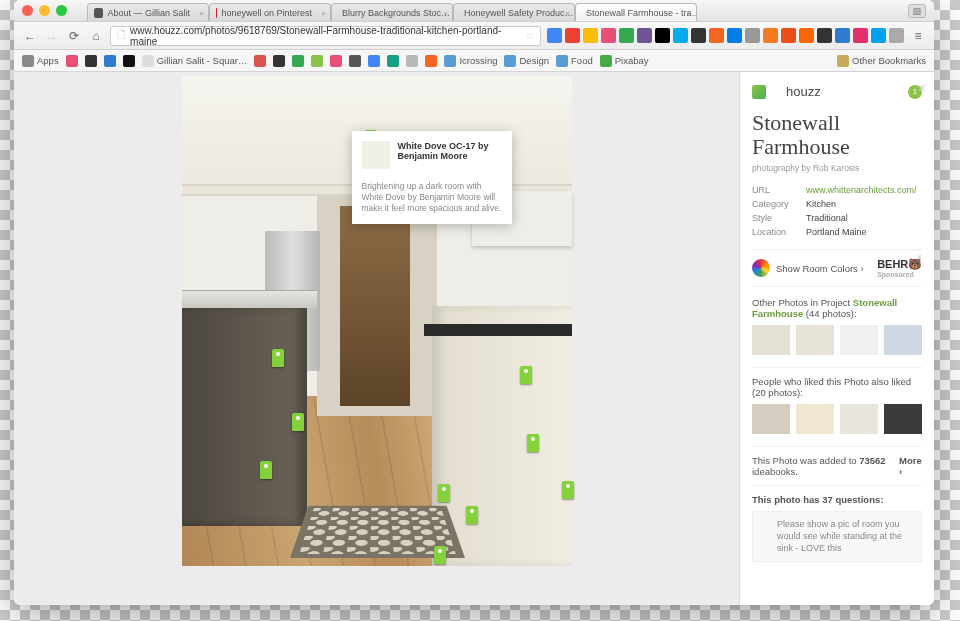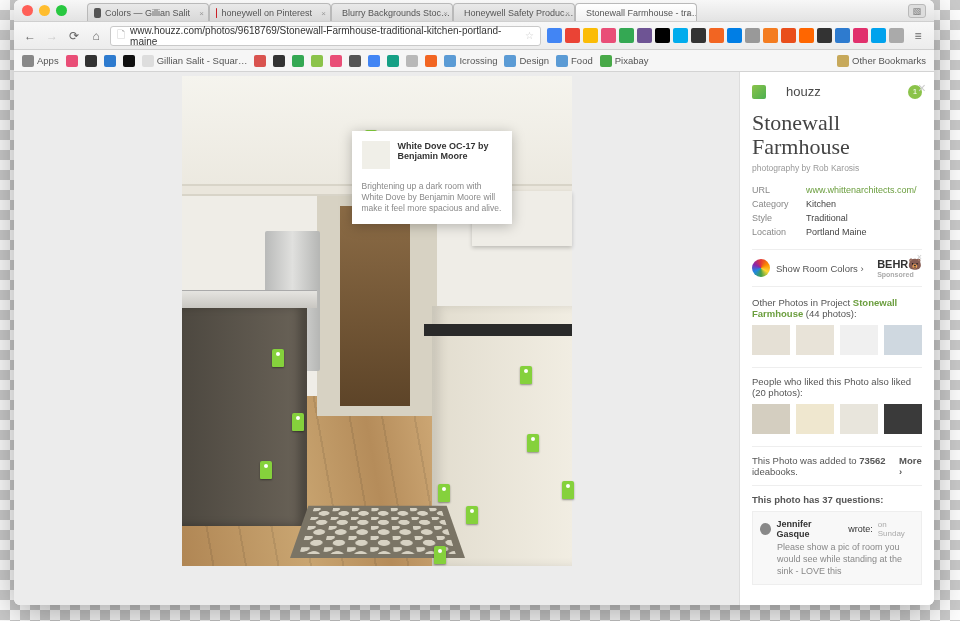--- a/index.html
+++ b/index.html
@@ -90,21 +90,21 @@
 
 <div class="window">
 
   <div class="titlebar">
     <div class="tl-btn" style="background:#ff5f57"></div>
     <div class="tl-btn" style="background:#ffbd2e"></div>
     <div class="tl-btn" style="background:#28c840"></div>
     <div class="tabs" id="tabs">
         <div class="tab">
           <span class="favicon" style="background:#555"></span>
-          <span>Colors — Gillian Salit</span>
+          <span>About — Gillian Salit</span>
           <span class="x">×</span>
         </div>
         <div class="tab">
           <span class="favicon" style="background:#cb2027"></span>
           <span>honeywell on Pinterest</span>
           <span class="x">×</span>
         </div>
         <div class="tab">
           <span class="favicon" style="background:#d9534f"></span>
           <span>Blurry Backgrounds Stoc…</span>
@@ -331,24 +331,18 @@
       </div>
 
       <div class="sect-div idea-row">
         <span><span>This Photo was added to </span><b>73562</b><span> ideabooks.</span></span>
         <span class="more">More ›</span>
       </div>
 
       <div class="sect-div">
         <div class="sect-head" style="font-weight:bold">This photo has 37 questions:</div>
         <div class="q-box">
-          <div class="q-auth">
-            <div class="q-av"></div>
-            <span class="q-auth-name">Jennifer Gasque</span>
-            <span> wrote:</span>
-            <span class="q-date">on Sunday</span>
-          </div>
           <div class="q-txt">Please show a pic of room you would see while standing at the sink - LOVE this</div>
         </div>
       </div>
     </div>
   </div>
 </div>
 
 </body></html>

